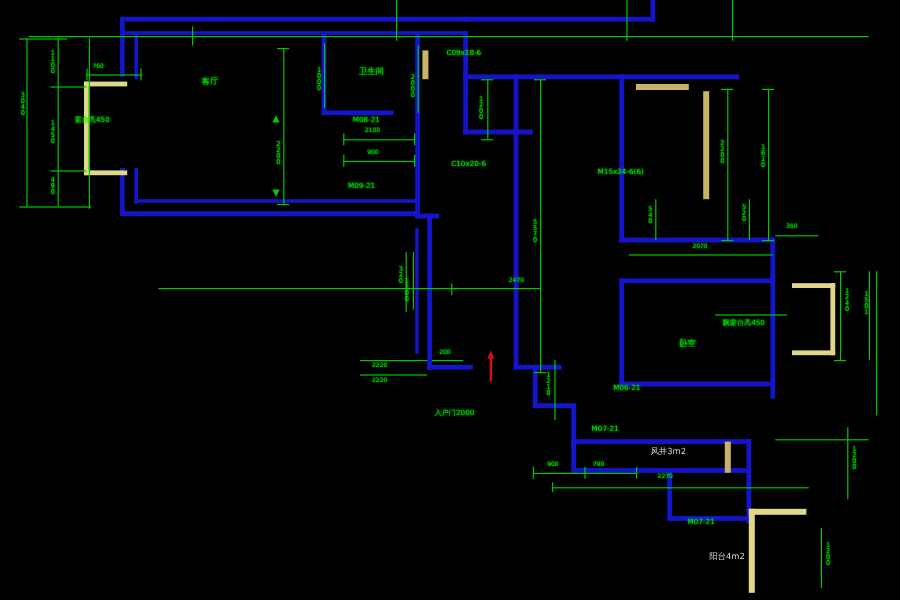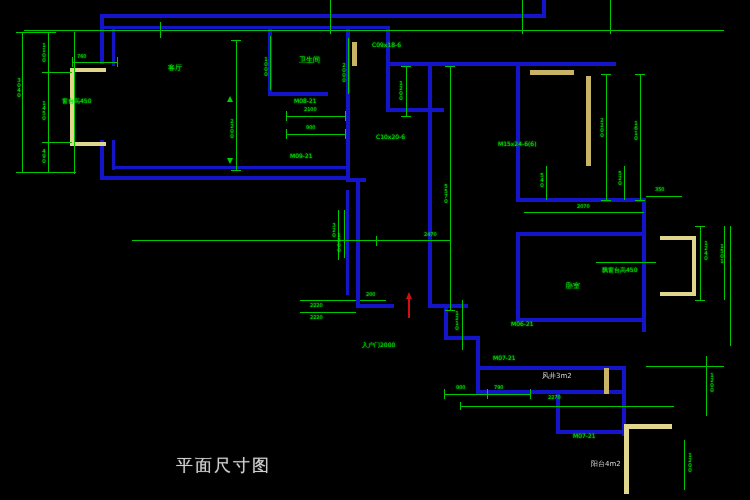--- a/index.html
+++ b/index.html
@@ -255,15 +255,14 @@
   <div class="txtv" style="left:719px;top:243px;">1501</div>
   <div class="txtv" style="left:709px;top:372px;">1200</div>
   <div class="txtv" style="left:687px;top:452px;">1200</div>
   <div class="txtv" style="left:539px;top:172px;">540</div>
   <div class="txtv" style="left:617px;top:170px;">520</div>
   <div class="txtv" style="left:331px;top:222px;">320</div>
 
   <div class="txt sm" style="left:310px;top:302px;">2220</div>
   <div class="txt sm" style="left:310px;top:314px;">2220</div>
 
-  <div class="wtxt title" style="left:176px;top:455px;">平面尺寸图</div>
 
 </div>
 
 </body></html>

